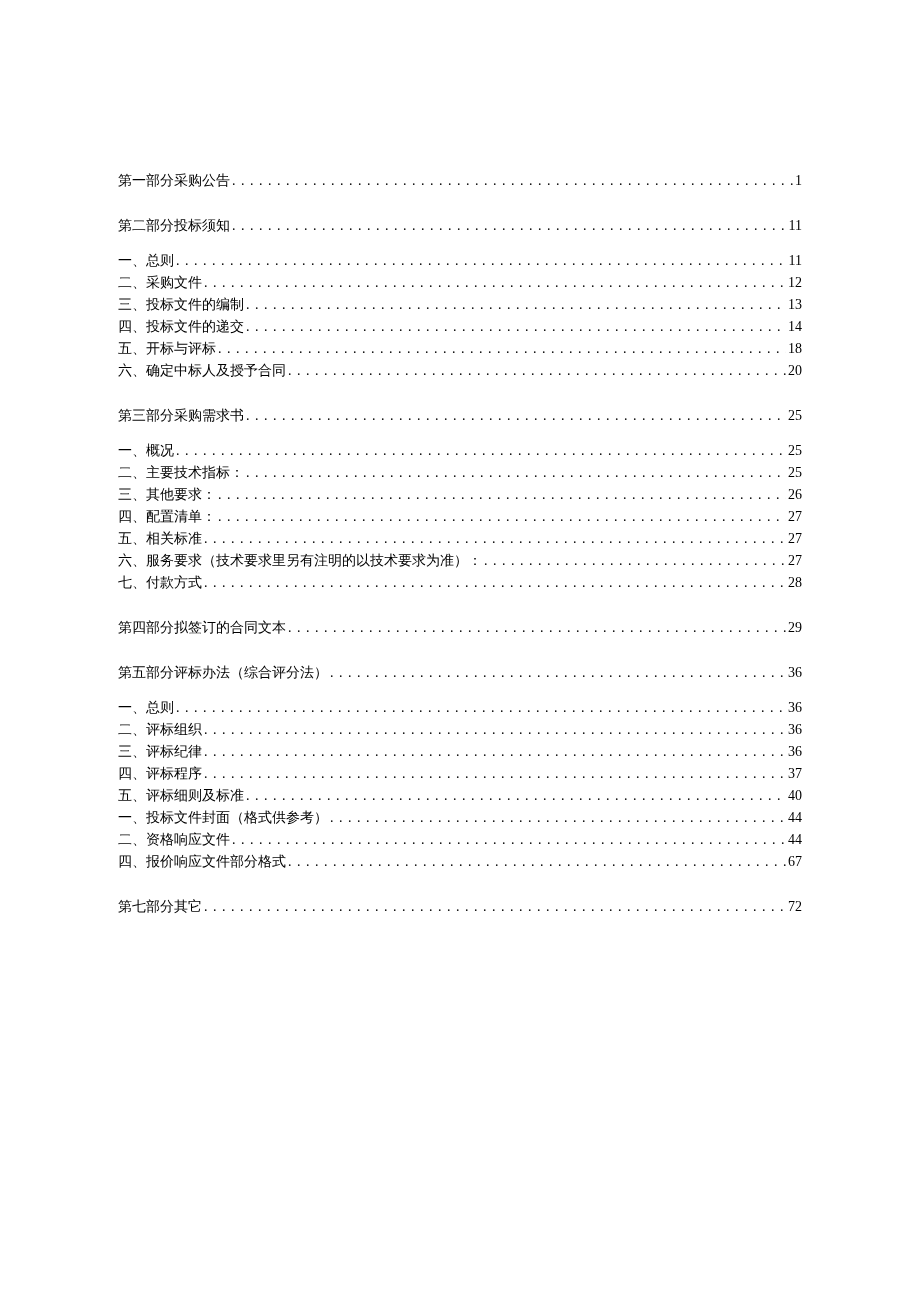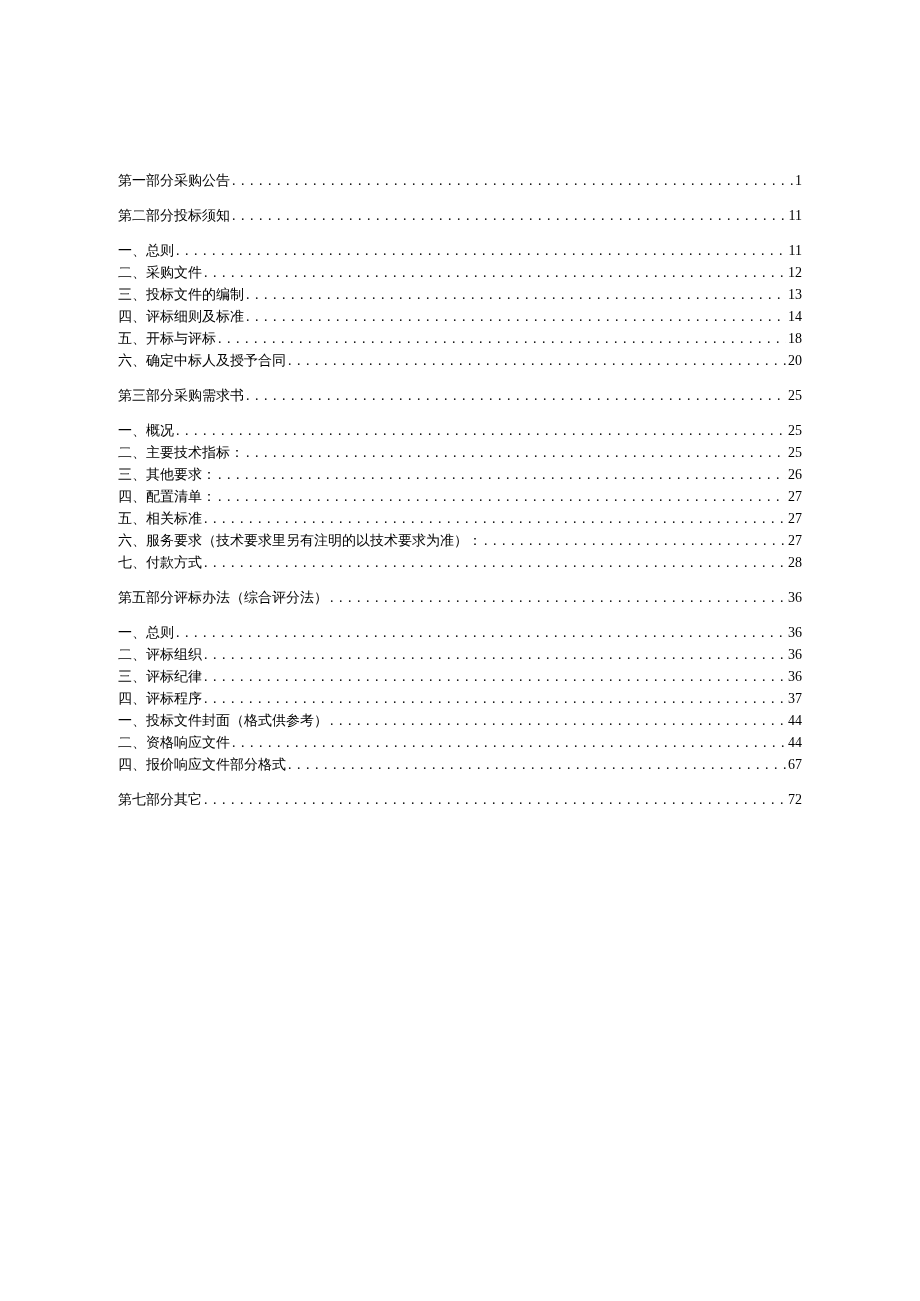--- a/index.html
+++ b/index.html
@@ -20,21 +20,21 @@
       width: 100%;
     }
     .toc-entry {
       display: flex;
       align-items: flex-start;
       line-height: 1.5;
       margin-bottom: 1px;
       white-space: nowrap;
     }
     .toc-entry.section-head {
-      margin-top: 14px;
+      margin-top: 24px;
       margin-bottom: 14px;
     }
     .toc-entry.section-head.first {
       margin-top: 0;
     }
     .toc-label {
       flex-shrink: 0;
     }
     .toc-dots {
       flex: 1;
@@ -73,21 +73,21 @@
       <span class="toc-label">二、采购文件</span>
       <span class="toc-dots"></span>
       <span class="toc-page">12</span>
     </div>
     <div class="toc-entry">
       <span class="toc-label">三、投标文件的编制</span>
       <span class="toc-dots"></span>
       <span class="toc-page">13</span>
     </div>
     <div class="toc-entry">
-      <span class="toc-label">四、评标细则及标准</span>
+      <span class="toc-label">四、投标文件的递交</span>
       <span class="toc-dots"></span>
       <span class="toc-page">14</span>
     </div>
     <div class="toc-entry">
       <span class="toc-label">五、开标与评标</span>
       <span class="toc-dots"></span>
       <span class="toc-page">18</span>
     </div>
     <div class="toc-entry">
       <span class="toc-label">六、确定中标人及授予合同</span>
@@ -128,20 +128,25 @@
       <span class="toc-label">六、服务要求（技术要求里另有注明的以技术要求为准）：</span>
       <span class="toc-dots"></span>
       <span class="toc-page">27</span>
     </div>
     <div class="toc-entry">
       <span class="toc-label">七、付款方式</span>
       <span class="toc-dots"></span>
       <span class="toc-page">28</span>
     </div>
     <div class="toc-entry section-head">
+      <span class="toc-label">第四部分拟签订的合同文本</span>
+      <span class="toc-dots"></span>
+      <span class="toc-page">29</span>
+    </div>
+    <div class="toc-entry section-head">
       <span class="toc-label">第五部分评标办法（综合评分法）</span>
       <span class="toc-dots"></span>
       <span class="toc-page">36</span>
     </div>
     <div class="toc-entry">
       <span class="toc-label">一、总则</span>
       <span class="toc-dots"></span>
       <span class="toc-page">36</span>
     </div>
     <div class="toc-entry">
@@ -153,20 +158,25 @@
       <span class="toc-label">三、评标纪律</span>
       <span class="toc-dots"></span>
       <span class="toc-page">36</span>
     </div>
     <div class="toc-entry">
       <span class="toc-label">四、评标程序</span>
       <span class="toc-dots"></span>
       <span class="toc-page">37</span>
     </div>
     <div class="toc-entry">
+      <span class="toc-label">五、评标细则及标准</span>
+      <span class="toc-dots"></span>
+      <span class="toc-page">40</span>
+    </div>
+    <div class="toc-entry">
       <span class="toc-label">一、投标文件封面（格式供参考）</span>
       <span class="toc-dots"></span>
       <span class="toc-page">44</span>
     </div>
     <div class="toc-entry">
       <span class="toc-label">二、资格响应文件</span>
       <span class="toc-dots"></span>
       <span class="toc-page">44</span>
     </div>
     <div class="toc-entry">

